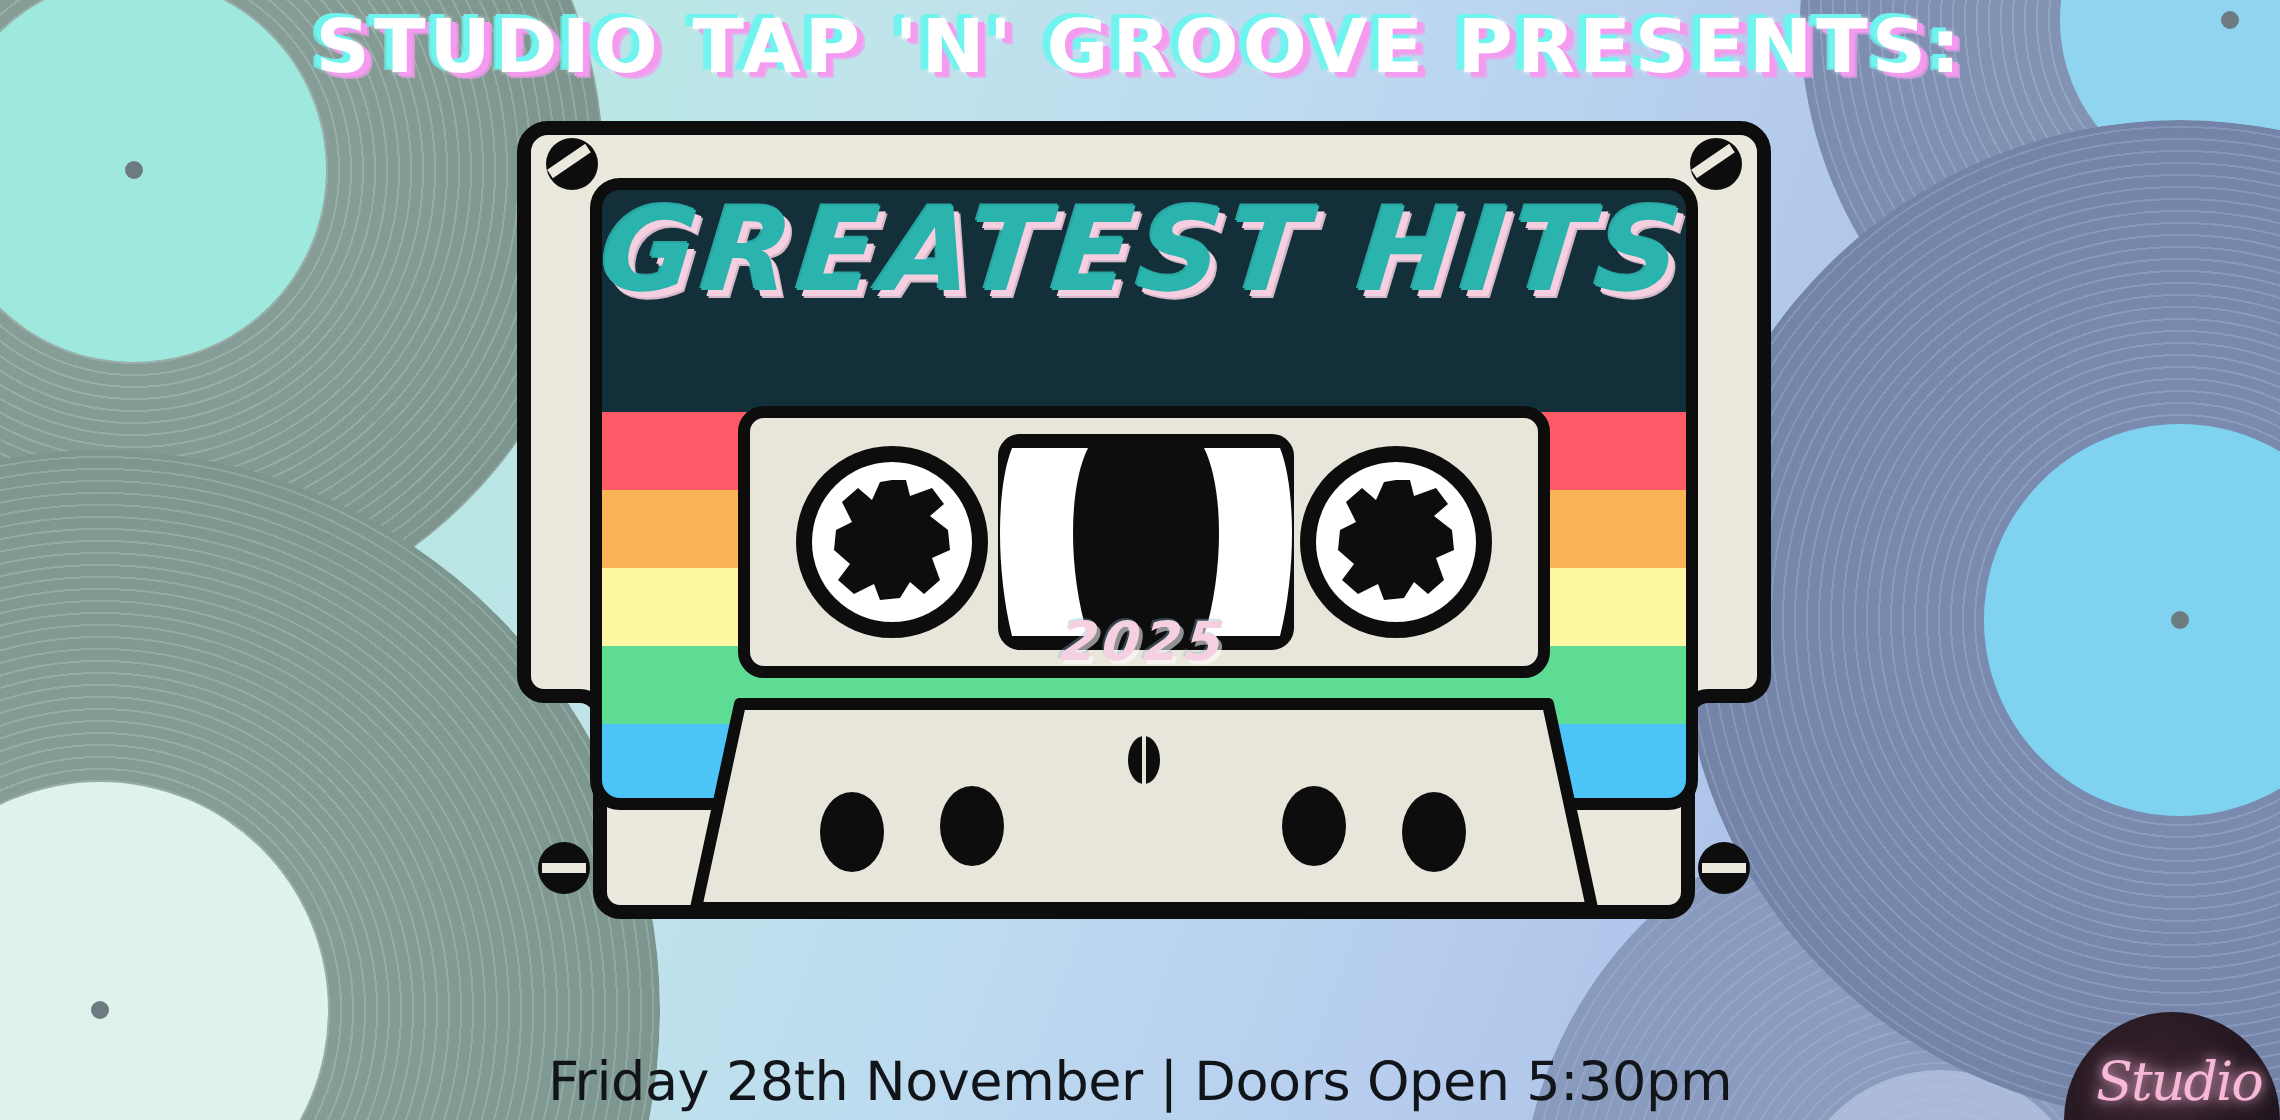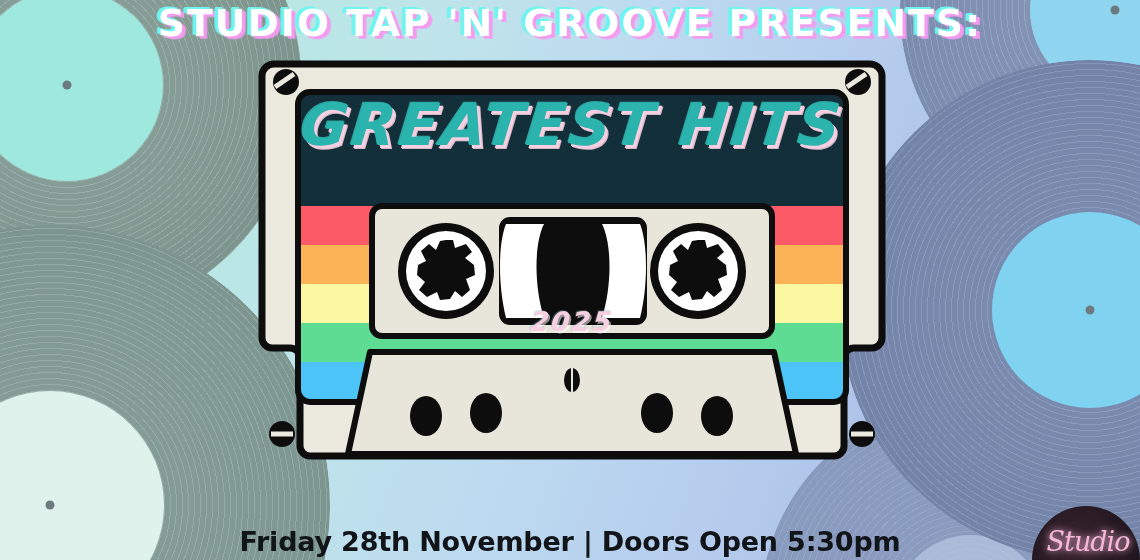--- a/index.html
+++ b/index.html
@@ -162,21 +162,21 @@
     font-size:37px;
     line-height:44px;
   }
 
   #date-line{
     position:absolute;
     left:0; right:0; top:527px;
     text-align:center;
     font-size:27px;
     line-height:30px;
-    font-weight:bold;
+    font-weight:normal;
     color:#111418;
     font-family:"DejaVu Sans", sans-serif;
     letter-spacing:-0.2px;
     white-space:nowrap;
   }
 
   
   #cassette{
     position:absolute;
     left:258px; top:58px;
@@ -224,22 +224,22 @@
   #studio-logo{
     position:absolute;
     left:1032px; top:506px;
     width:108px; height:108px;
     border-radius:50%;
     background:radial-gradient(circle at 42% 36%, #3a2430 0%, #241821 55%, #17101a 100%);
     overflow:hidden;
   }
   #studio-logo .logo-script{
     position:absolute;
-    left:4px; right:0; top:20px;
-    text-align:center;
+    left:16px; right:0; top:20px;
+    text-align:left;
     font-family:"DejaVu Serif", serif;
     font-style:italic;
     font-size:27px;
     color:#f7b7d6;
     text-shadow:0 0 6px rgba(247,183,214,.85), 0 0 12px rgba(247,183,214,.5);
     letter-spacing:-1px;
   }
 </style>
 </head>
 <body>

